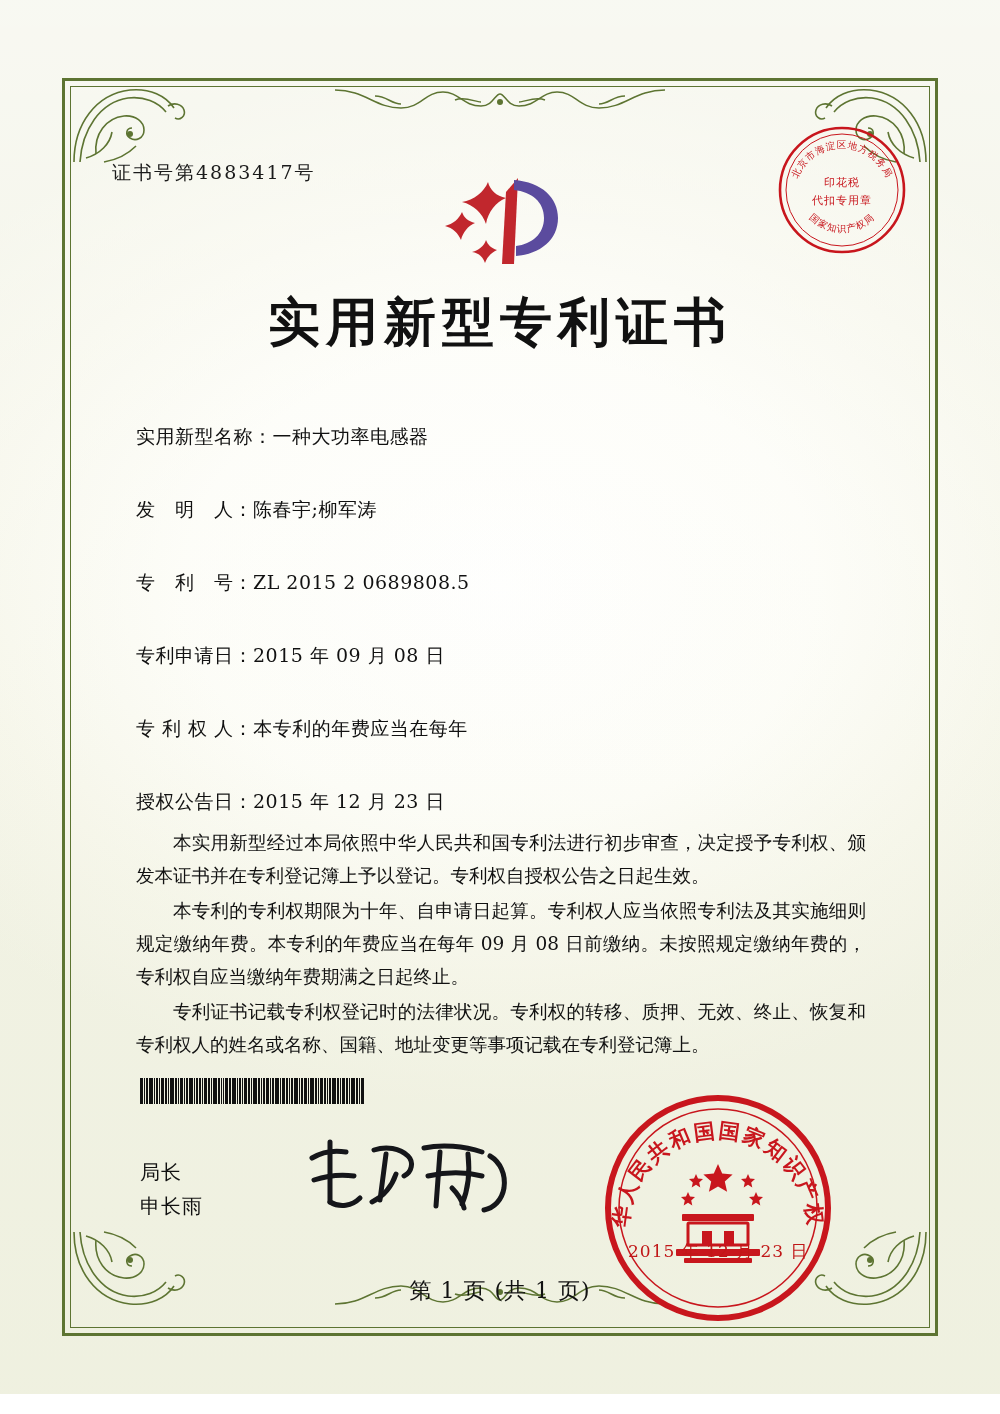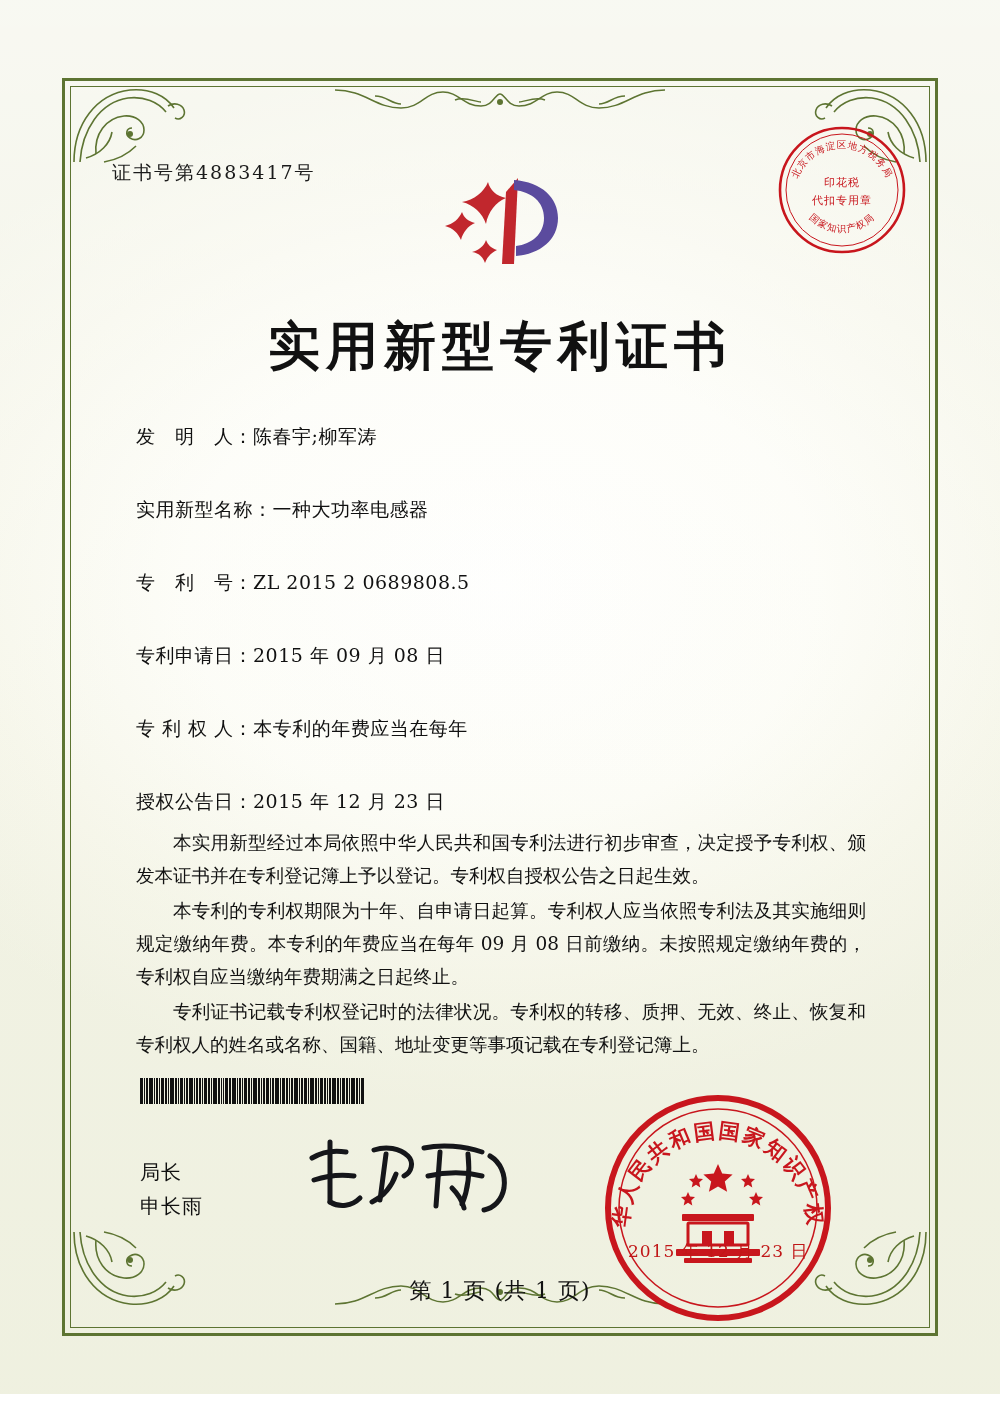--- a/index.html
+++ b/index.html
@@ -108,21 +108,20 @@
     position: absolute;
     left: 0;
     right: 0;
     top: 288px;
     text-align: center;
     font-family: "DejaVu Serif", "Liberation Serif", serif;
     font-weight: bold;
     font-size: 52px;
     letter-spacing: 6px;
     color: #111111;
-    margin-top: 24px;
   }
 
   .fields {
     position: absolute;
     left: 136px;
     top: 424px;
     width: 740px;
   }
   .field-row {
     font-family: "DejaVu Serif", "Liberation Serif", serif;
@@ -336,24 +335,24 @@
       </text>
       <text x="66" y="62" font-size="11" fill="#c8161d" text-anchor="middle" font-family="'DejaVu Serif', serif" letter-spacing="1">印花税</text>
       <text x="66" y="80" font-size="11" fill="#c8161d" text-anchor="middle" font-family="'DejaVu Serif', serif" letter-spacing="1">代扣专用章</text>
     </svg>
   </div>
 
   <div class="main-title">实用新型专利证书</div>
 
   <div class="fields">
     <div class="field-row">
+      <span class="label">实用新型名称：</span><span class="value">一种大功率电感器</span>
+    </div>
+    <div class="field-row">
       <span class="label">发　明　人：</span><span class="value">陈春宇;柳军涛</span>
-    </div>
-    <div class="field-row">
-      <span class="label">实用新型名称：</span><span class="value">一种大功率电感器</span>
     </div>
     <div class="field-row">
       <span class="label">专　利　号：</span><span class="value">ZL 2015 2 0689808.5</span>
     </div>
     <div class="field-row">
       <span class="label">专利申请日：</span><span class="value">2015 年 09 月 08 日</span>
     </div>
     <div class="field-row">
       <span class="label">专 利 权 人：</span><span class="value">本专利的年费应当在每年</span>
     </div>

